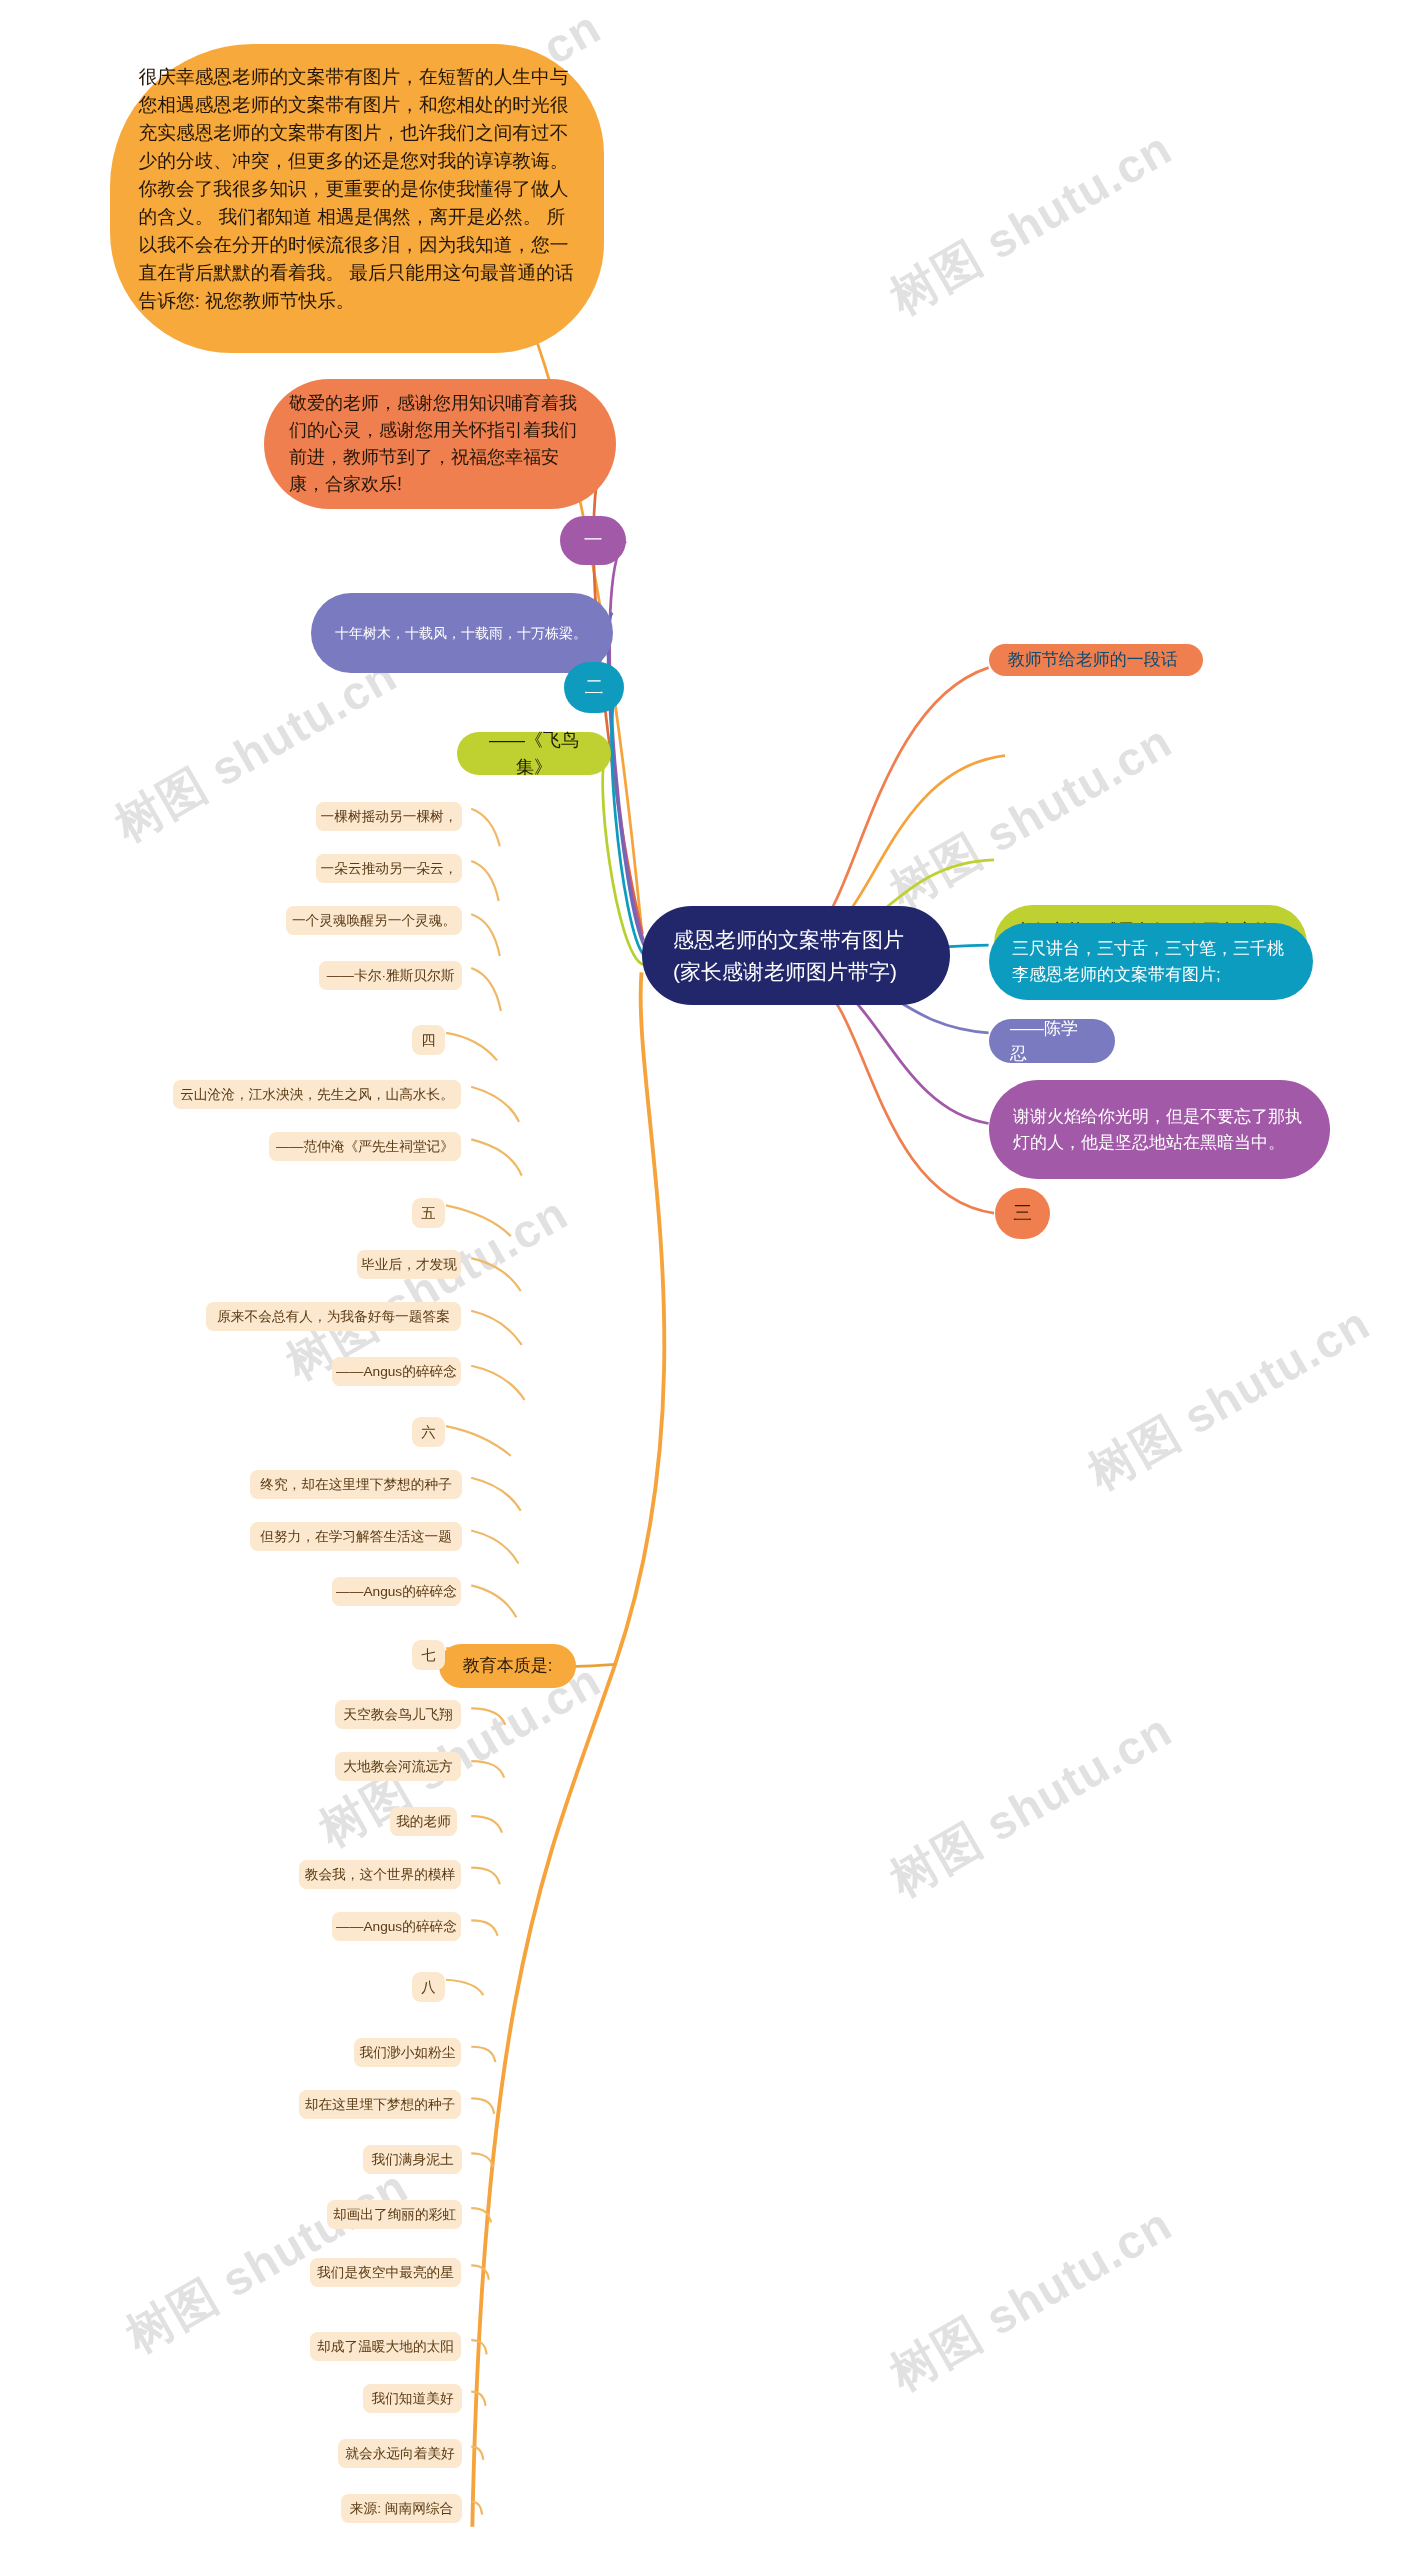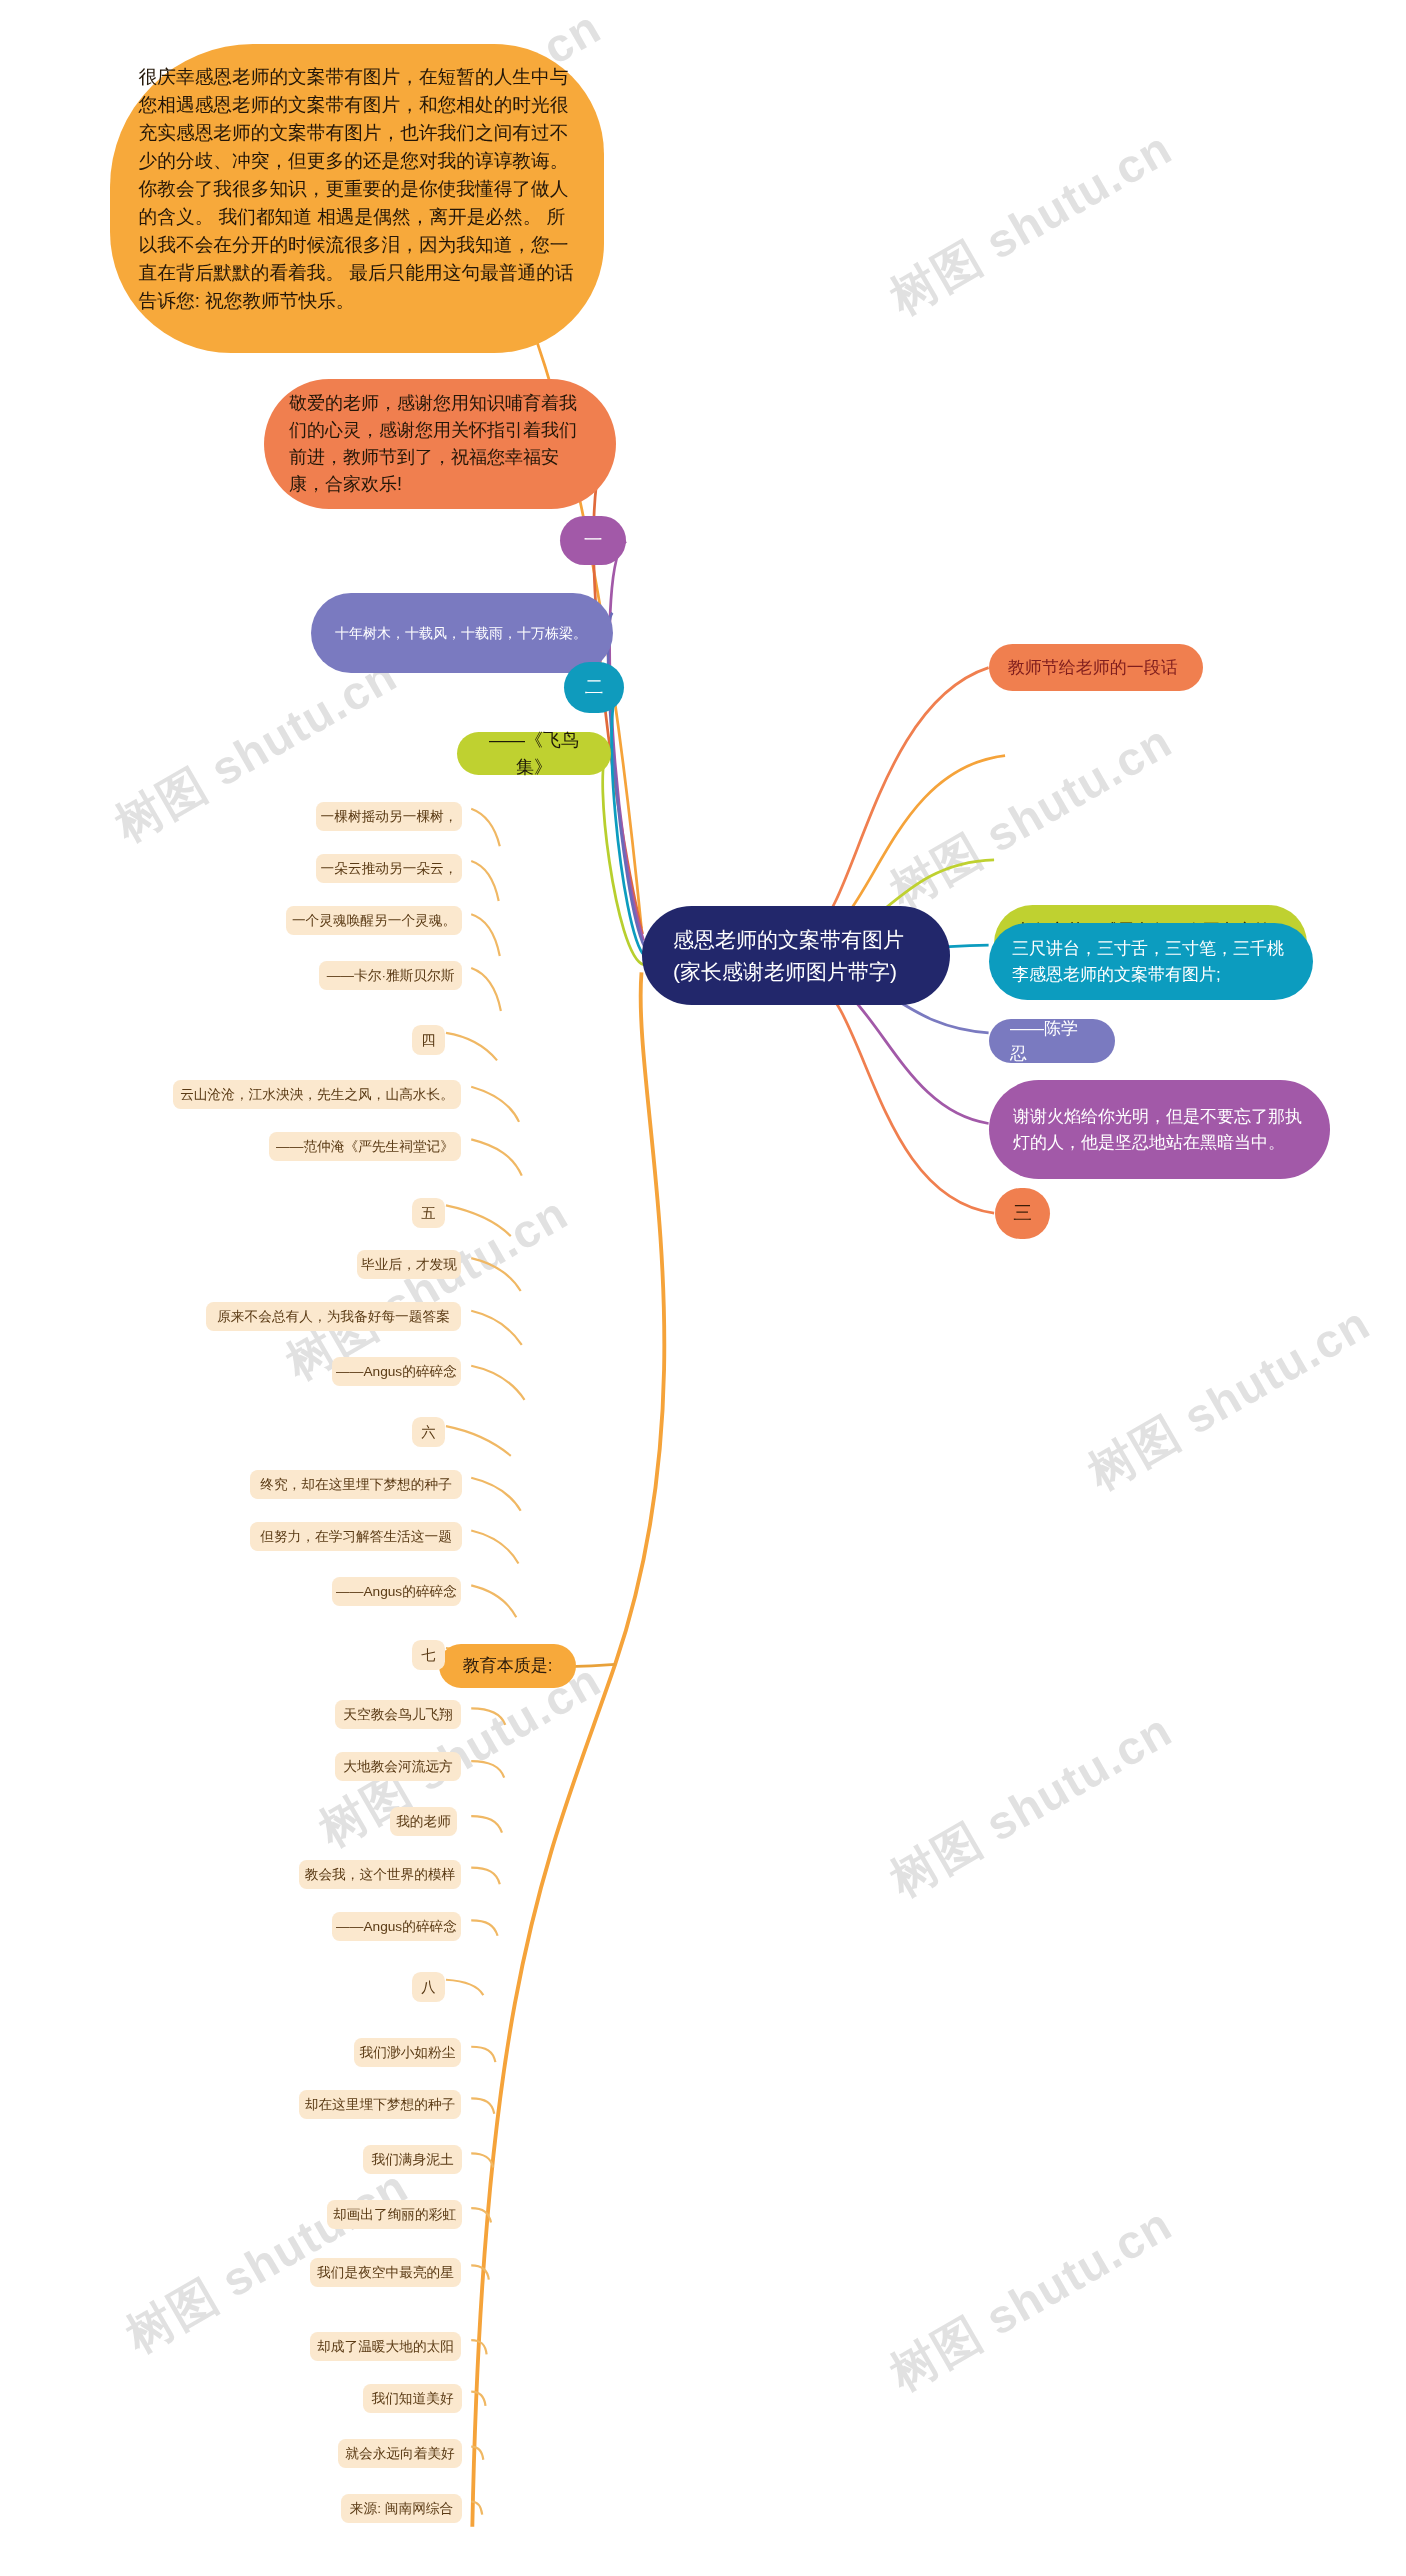--- a/index.html
+++ b/index.html
@@ -186,21 +186,21 @@
       <div class="chip" style="left: 299px; top: 2090px; width: 162px;">却在这里埋下梦想的种子</div>
       <div class="chip" style="left: 363px; top: 2145px; width: 99px;">我们满身泥土</div>
       <div class="chip" style="left: 327px; top: 2200px; width: 135px;">却画出了绚丽的彩虹</div>
       <div class="chip" style="left: 310px; top: 2258px; width: 151px;">我们是夜空中最亮的星</div>
       <div class="chip" style="left: 310px; top: 2332px; width: 151px;">却成了温暖大地的太阳</div>
       <div class="chip" style="left: 363px; top: 2384px; width: 99px;">我们知道美好</div>
       <div class="chip" style="left: 338px; top: 2439px; width: 124px;">就会永远向着美好</div>
       <div class="chip" style="left: 341px; top: 2494px; width: 121px;">来源: 闽南网综合</div>
     </div>
 
-  <div class="node" style="left:989px;top:644px;width:214px;height:47px;background:#f07f4f;color:#7f1d1d;
+  <div class="node" style="left:989px;top:644px;width:214px;height:32px;background:#f07f4f;color:#0c4a6e;
               padding:0 18.7px;font-size:17px;">
     <span class="txt">教师节给老师的一段话</span>
   </div>
 
 
   <div class="node" style="left:994px;top:905px;width:313px;height:77px;background:#bfd130;color:#211c08;
               padding:10px 22px;font-size:17px;align-items:center;border-radius:40px;">
     <span class="txt">老师辛苦了感恩老师朋友圈文案简单短句</span>
   </div>
 

